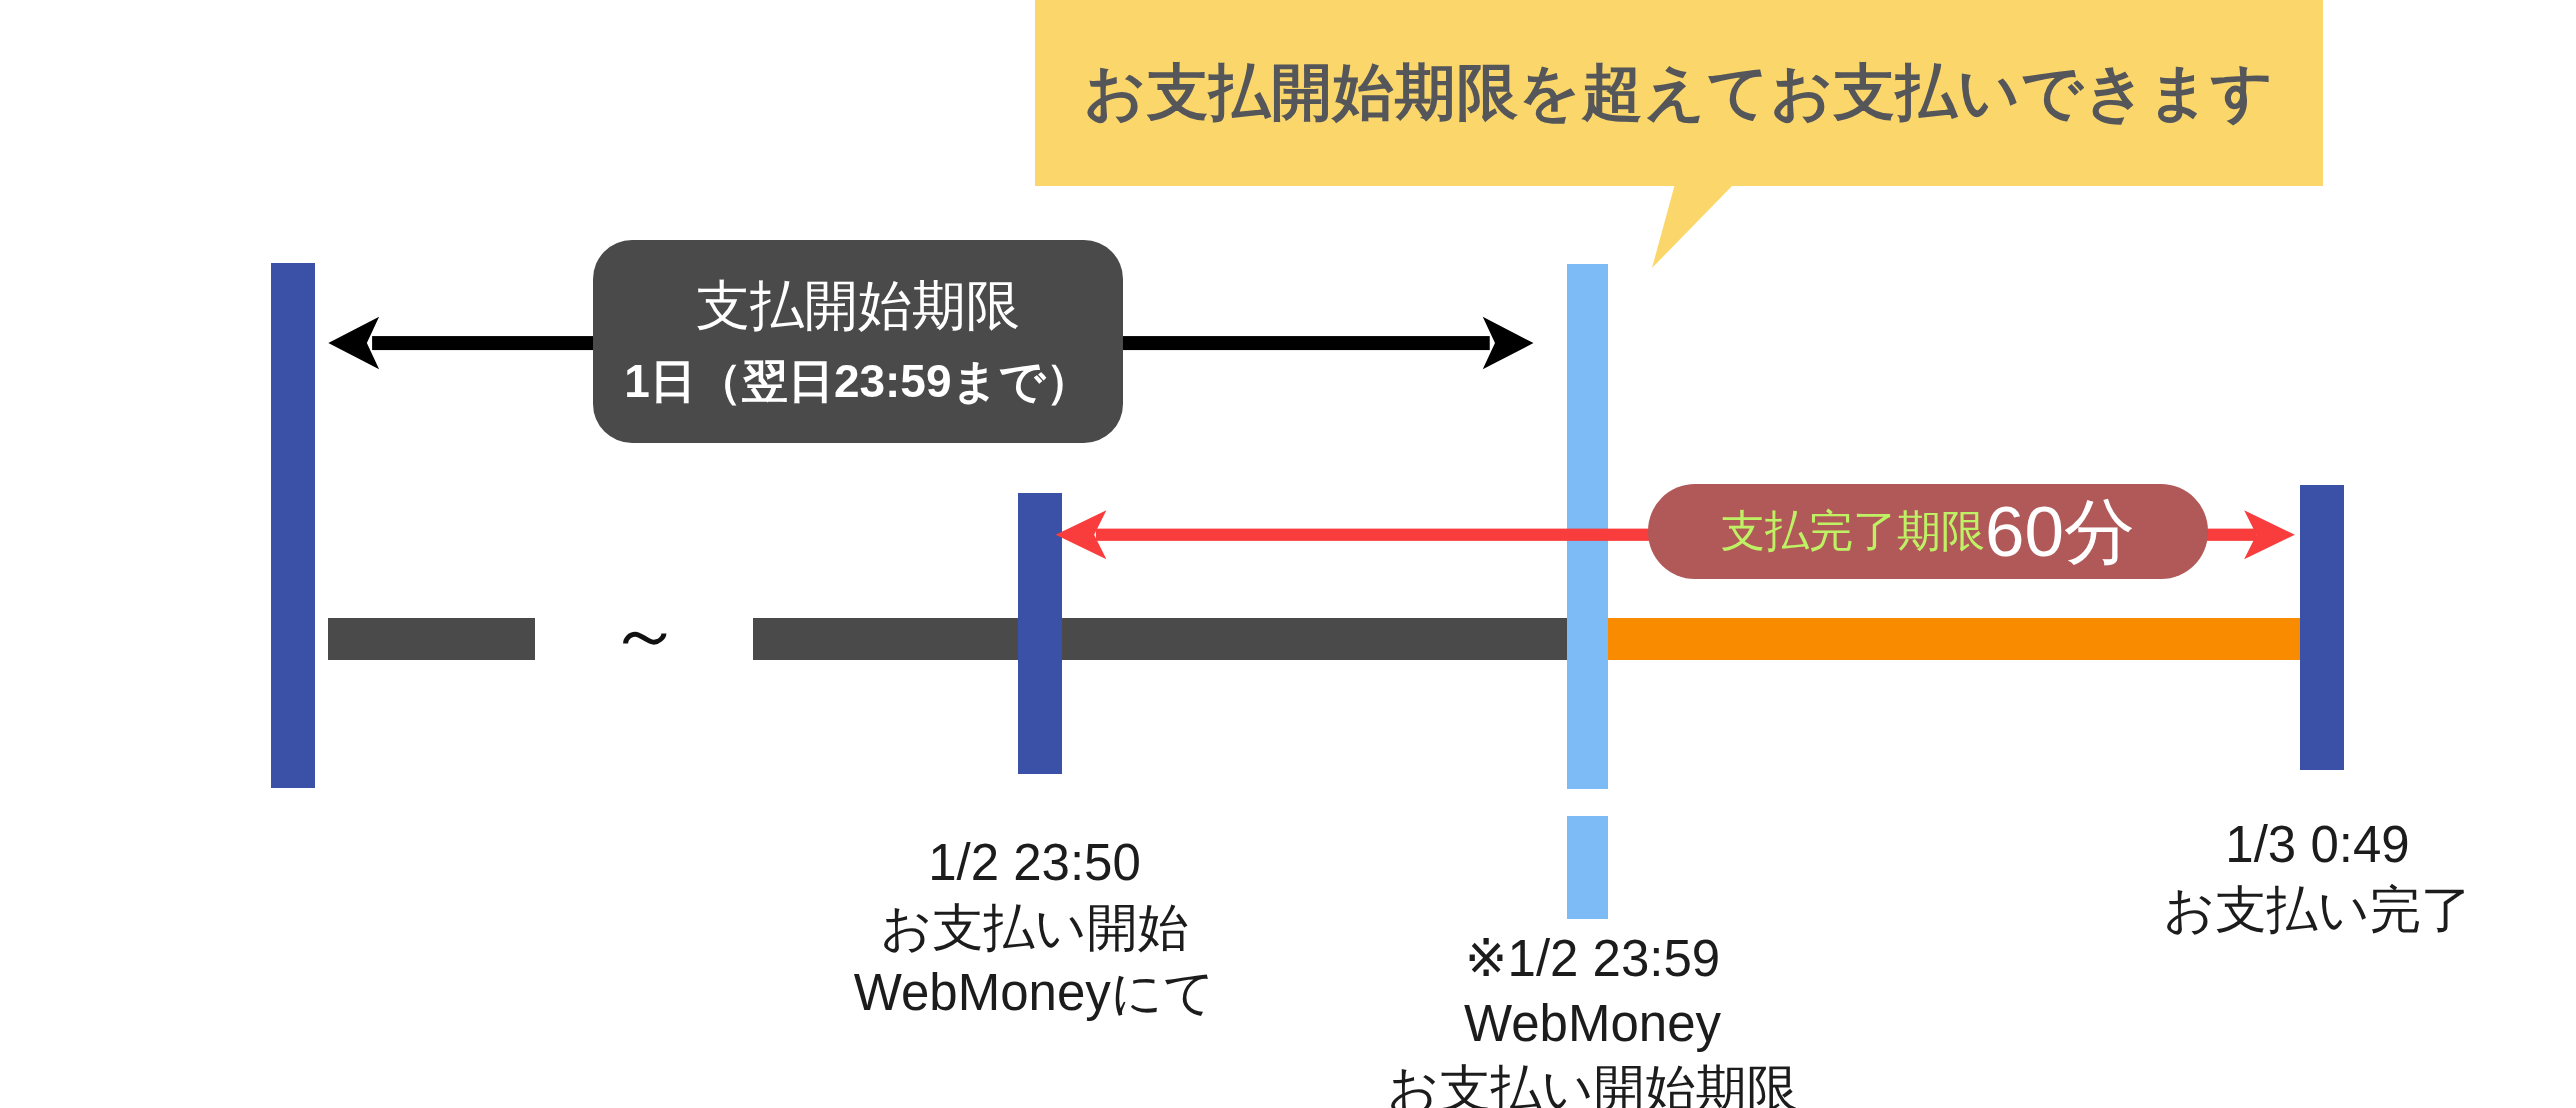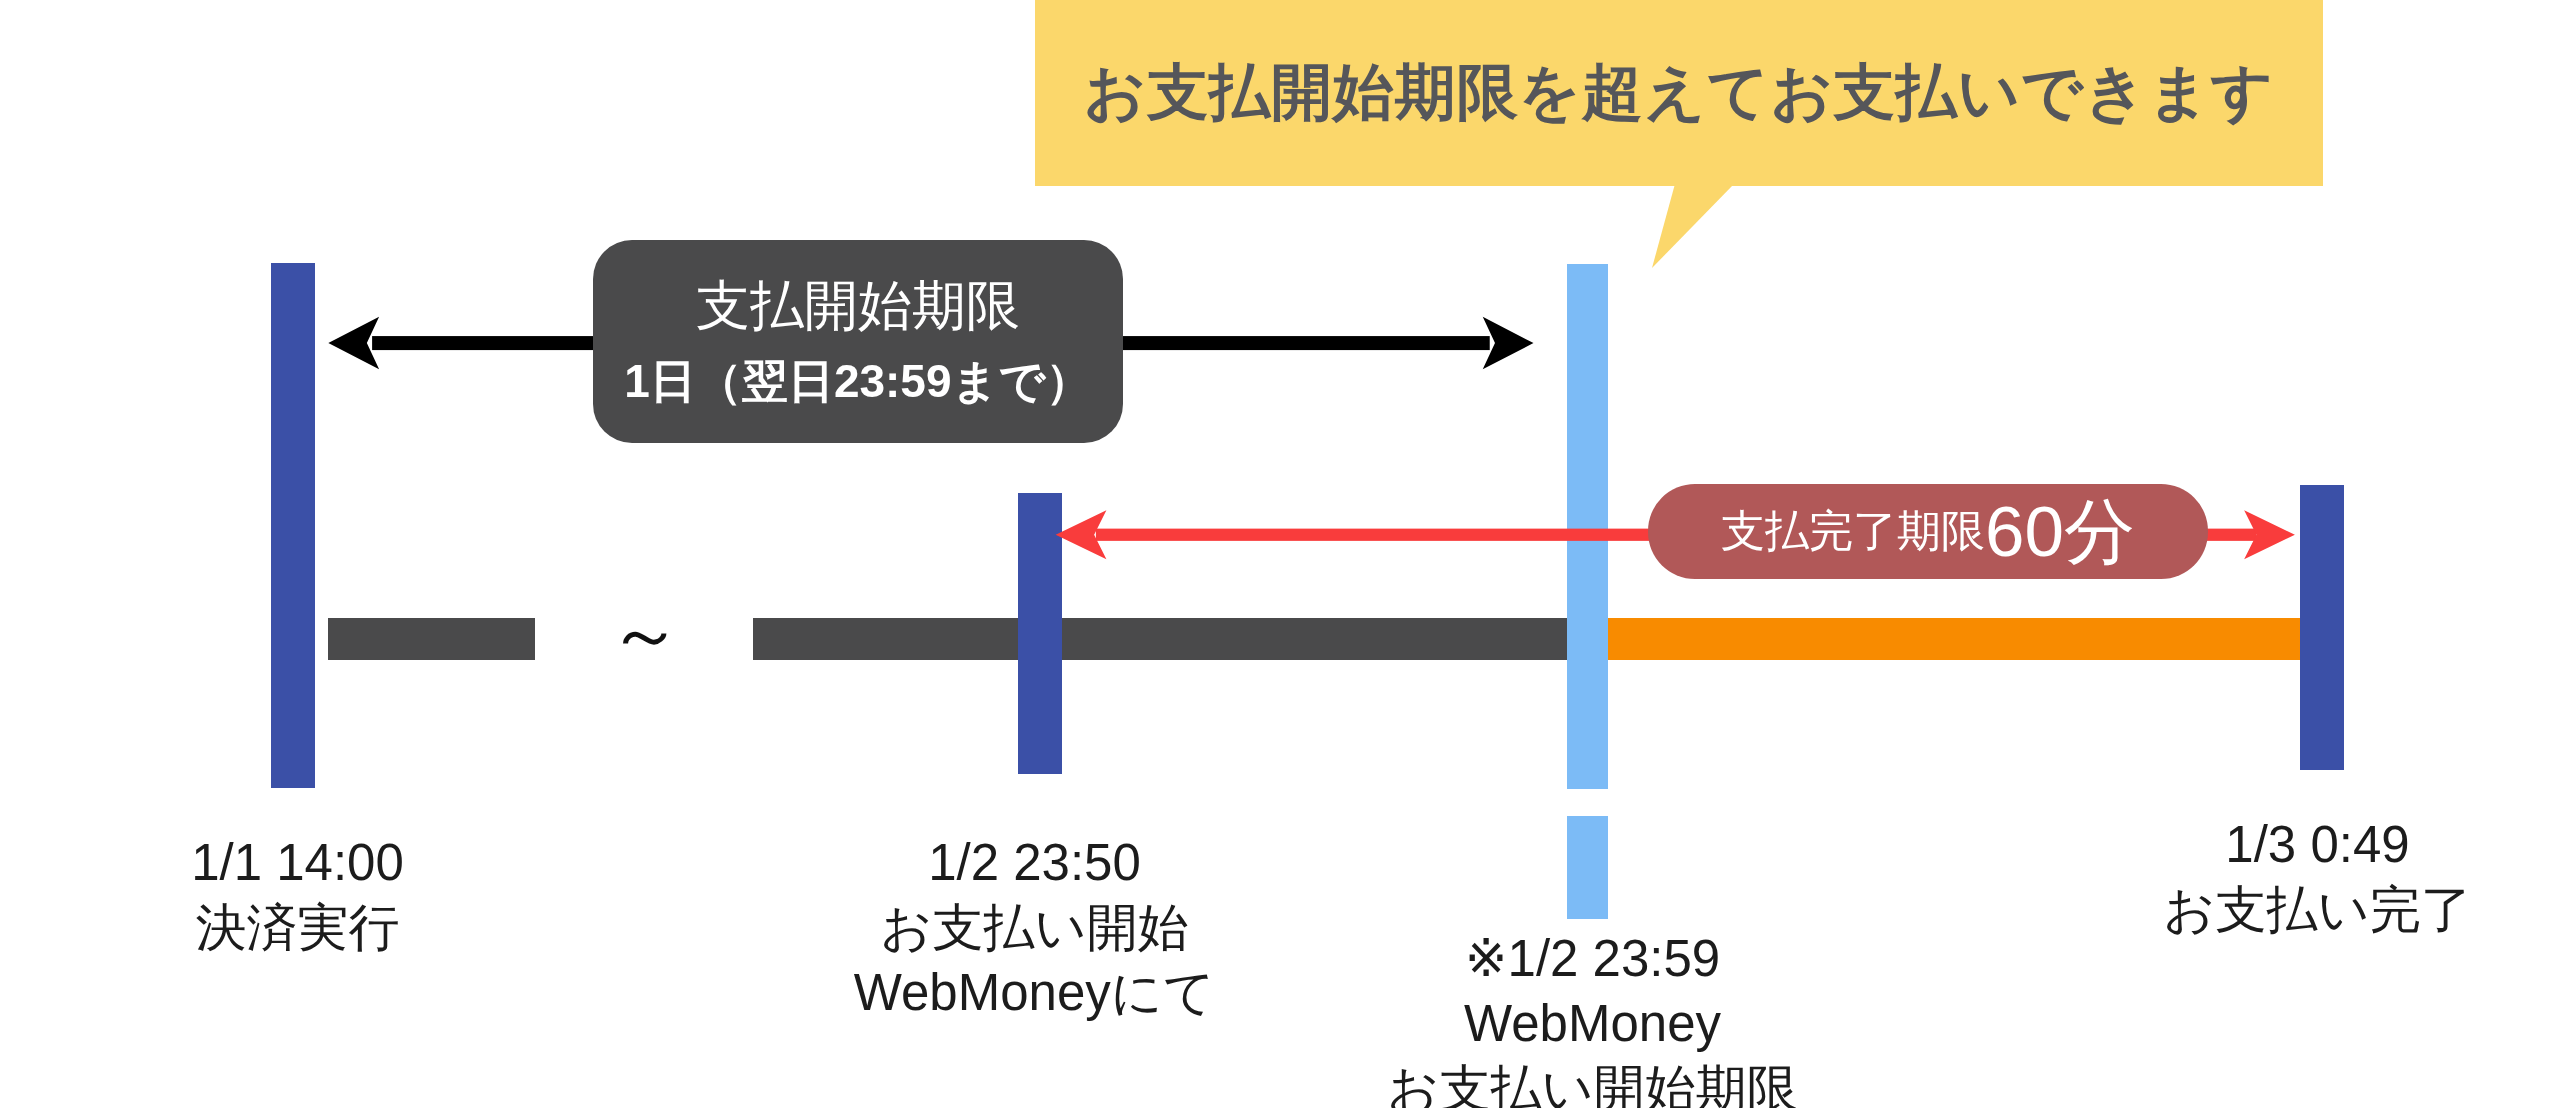--- a/index.html
+++ b/index.html
@@ -53,21 +53,21 @@
   .bar-complete{left:2300px;top:485px;width:44px;height:285px;}
   
   .arrows{position:absolute;left:0;top:0;z-index:4;}
   
   .completion-label{
     position:absolute;left:1648px;top:484px;width:560px;height:95px;
     background:#B15858;border-radius:47px;
     display:flex;align-items:center;justify-content:center;
     z-index:5;white-space:nowrap;
   }
-  .completion-prefix{font-size:44px;color:#ffffff;}
+  .completion-prefix{font-size:44px;color:#bef264;}
   .completion-duration{font-size:71px;color:#ffffff;line-height:1;}
   
   .m-label{
     position:absolute;width:525px;text-align:center;
     font-size:51px;line-height:65px;color:#1C1C1C;z-index:5;white-space:nowrap;
   }
   .m-label-0{left:35px;top:830px;}
   .m-label-1{left:772px;top:830px;}
   .m-label-2{left:1330px;top:926px;}
   .m-label-3{left:2055px;top:812px;}
@@ -109,24 +109,20 @@
   <div class="deadline-box">
     <span class="deadline-line1">支払開始期限</span>
     <span class="deadline-line2">1日（翌日23:59まで）</span>
   </div>
 
   <div class="completion-label">
     <span class="completion-prefix">支払完了期限</span>
     <span class="completion-duration">60分</span>
   </div>
 
-  <div class="m-label m-label-0">
-    <div>1/1 14:00</div>
-    <div>決済実行</div>
-  </div>
   <div class="m-label m-label-1">
     <div>1/2 23:50</div>
     <div>お支払い開始</div>
     <div>WebMoneyにて</div>
   </div>
   <div class="m-label m-label-2">
     <div>※1/2 23:59</div>
     <div>WebMoney</div>
     <div>お支払い開始期限</div>
   </div>

